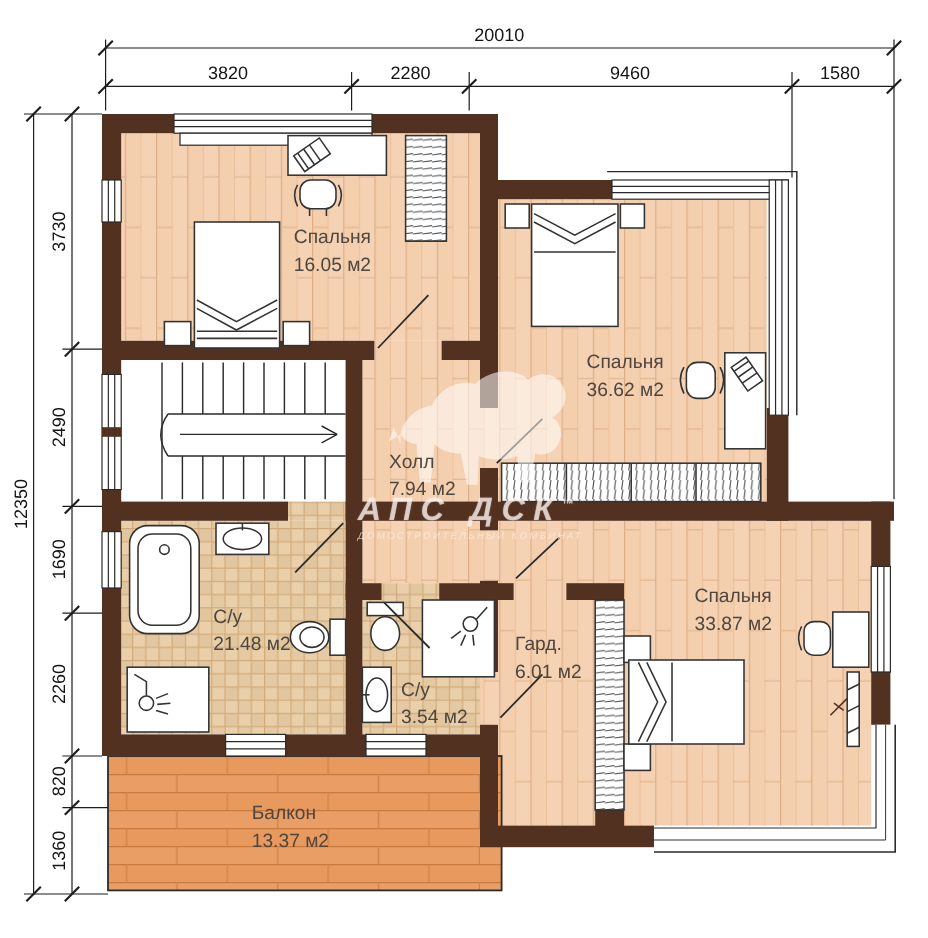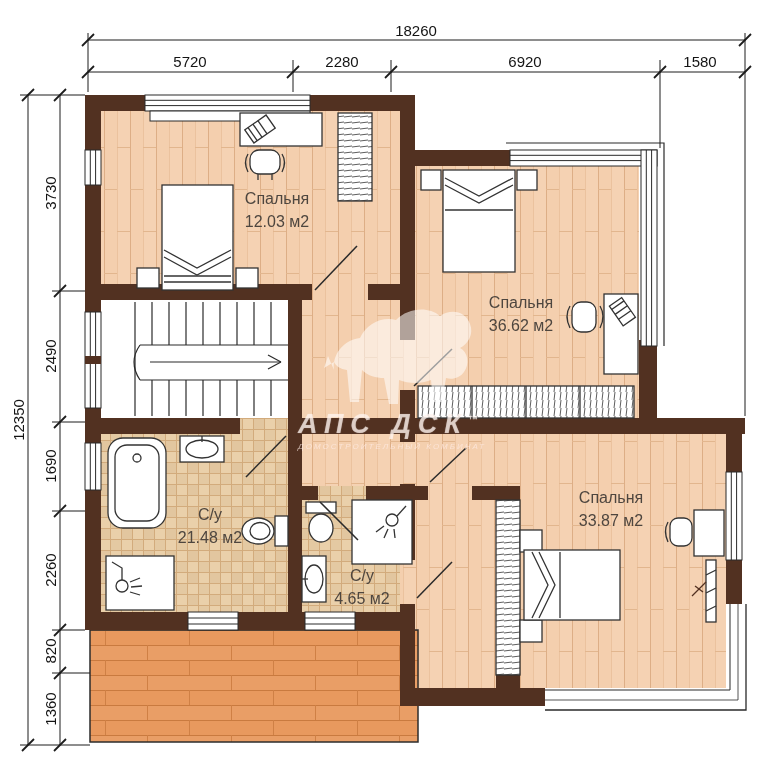--- a/index.html
+++ b/index.html
@@ -1,19 +1,19 @@
 <!DOCTYPE html>
 <html><head>
 <meta charset="utf-8">
 <style>
   html,body{margin:0;padding:0;background:#fff;}
   body{font-family:"Liberation Sans", sans-serif;}
   .plan{position:relative;width:773px;height:782px;background:#fff;overflow:hidden;}
   .plan svg{position:absolute;left:0;top:0;}
-  .lbl{position:absolute;transform:translate(-50%,-50%);text-align:center;
+  .lbl{position:absolute;transform:translate(-50%,-50%);
        color:#4e463f;font-size:16px;line-height:1.45;white-space:nowrap;}
   .dim{position:absolute;transform:translate(-50%,-50%);color:#141414;font-size:15px;white-space:nowrap;}
   .dim.v{transform:translate(-50%,-50%) rotate(-90deg);}
   .wm{position:absolute;transform:translate(-50%,-50%);text-align:left;pointer-events:none;white-space:nowrap;font-style:italic;}
   .wm-brand{font-size:27px;font-weight:bold;letter-spacing:7px;color:rgba(255,240,234,0.62);
             text-shadow:0 0 1px rgba(255,255,255,0.5);}
   .wm-tm{font-size:10px;vertical-align:super;letter-spacing:0;}
   .wm-sub{font-size:8px;letter-spacing:2px;color:rgba(255,236,228,0.72);margin-top:2px;}
 </style>
 </head>
@@ -362,43 +362,55 @@
 
   <path d="M334,370 c-2,-16 10,-30 26,-32 c6,-14 22,-22 36,-18 c12,-12 32,-14 44,-4
            c12,-8 26,-4 30,8 c4,10 -2,20 -10,24 c8,4 10,16 4,24 c-4,6 -12,8 -18,6
            l-4,24 l-9,0 l-2,-22 c-10,4 -22,4 -32,0 l-1,24 l-9,0 l-5,-26
            c-8,0 -16,-2 -22,-8 l-3,32 l-9,0 l-3,-32 c-7,-1 -11,-4 -13,-8
            l-10,6 l4,-12 z" fill="rgba(255,255,255,0.55)"></path>
 </svg>
 
 <div class="lbl" style="left:277px;top:210px">
   <div>Спальня</div>
-  <div>12.03 м2</div>
+  <div>16.05 м2</div>
 </div>
 <div class="lbl" style="left:521px;top:314px">
   <div>Спальня</div>
   <div>36.62 м2</div>
 </div>
+<div class="lbl" style="left:352px;top:397px">
+  <div>Холл</div>
+  <div>7.94 м2</div>
+</div>
 <div class="lbl" style="left:210px;top:526px">
   <div>С/у</div>
   <div>21.48 м2</div>
 </div>
 <div class="lbl" style="left:362px;top:587px">
   <div>С/у</div>
-  <div>4.65 м2</div>
+  <div>3.54 м2</div>
+</div>
+<div class="lbl" style="left:457px;top:549px">
+  <div>Гард.</div>
+  <div>6.01 м2</div>
 </div>
 <div class="lbl" style="left:611px;top:509px">
   <div>Спальня</div>
   <div>33.87 м2</div>
 </div>
-
-<div class="dim" style="left:416px;top:30px">18260</div>
-<div class="dim" style="left:190px;top:61px">5720</div>
+<div class="lbl" style="left:242px;top:690px">
+  <div>Балкон</div>
+  <div>13.37 м2</div>
+</div>
+
+<div class="dim" style="left:416px;top:30px">20010</div>
+<div class="dim" style="left:190px;top:61px">3820</div>
 <div class="dim" style="left:342px;top:61px">2280</div>
-<div class="dim" style="left:525px;top:61px">6920</div>
+<div class="dim" style="left:525px;top:61px">9460</div>
 <div class="dim" style="left:700px;top:61px">1580</div>
 <div class="dim v" style="left:18px;top:420px">12350</div>
 <div class="dim v" style="left:50px;top:193px">3730</div>
 <div class="dim v" style="left:50px;top:356px">2490</div>
 <div class="dim v" style="left:50px;top:466px">1690</div>
 <div class="dim v" style="left:50px;top:570px">2260</div>
 <div class="dim v" style="left:50px;top:651px">820</div>
 <div class="dim v" style="left:50px;top:709px">1360</div>
 
 <div class="wm" style="left:392px;top:430px">

